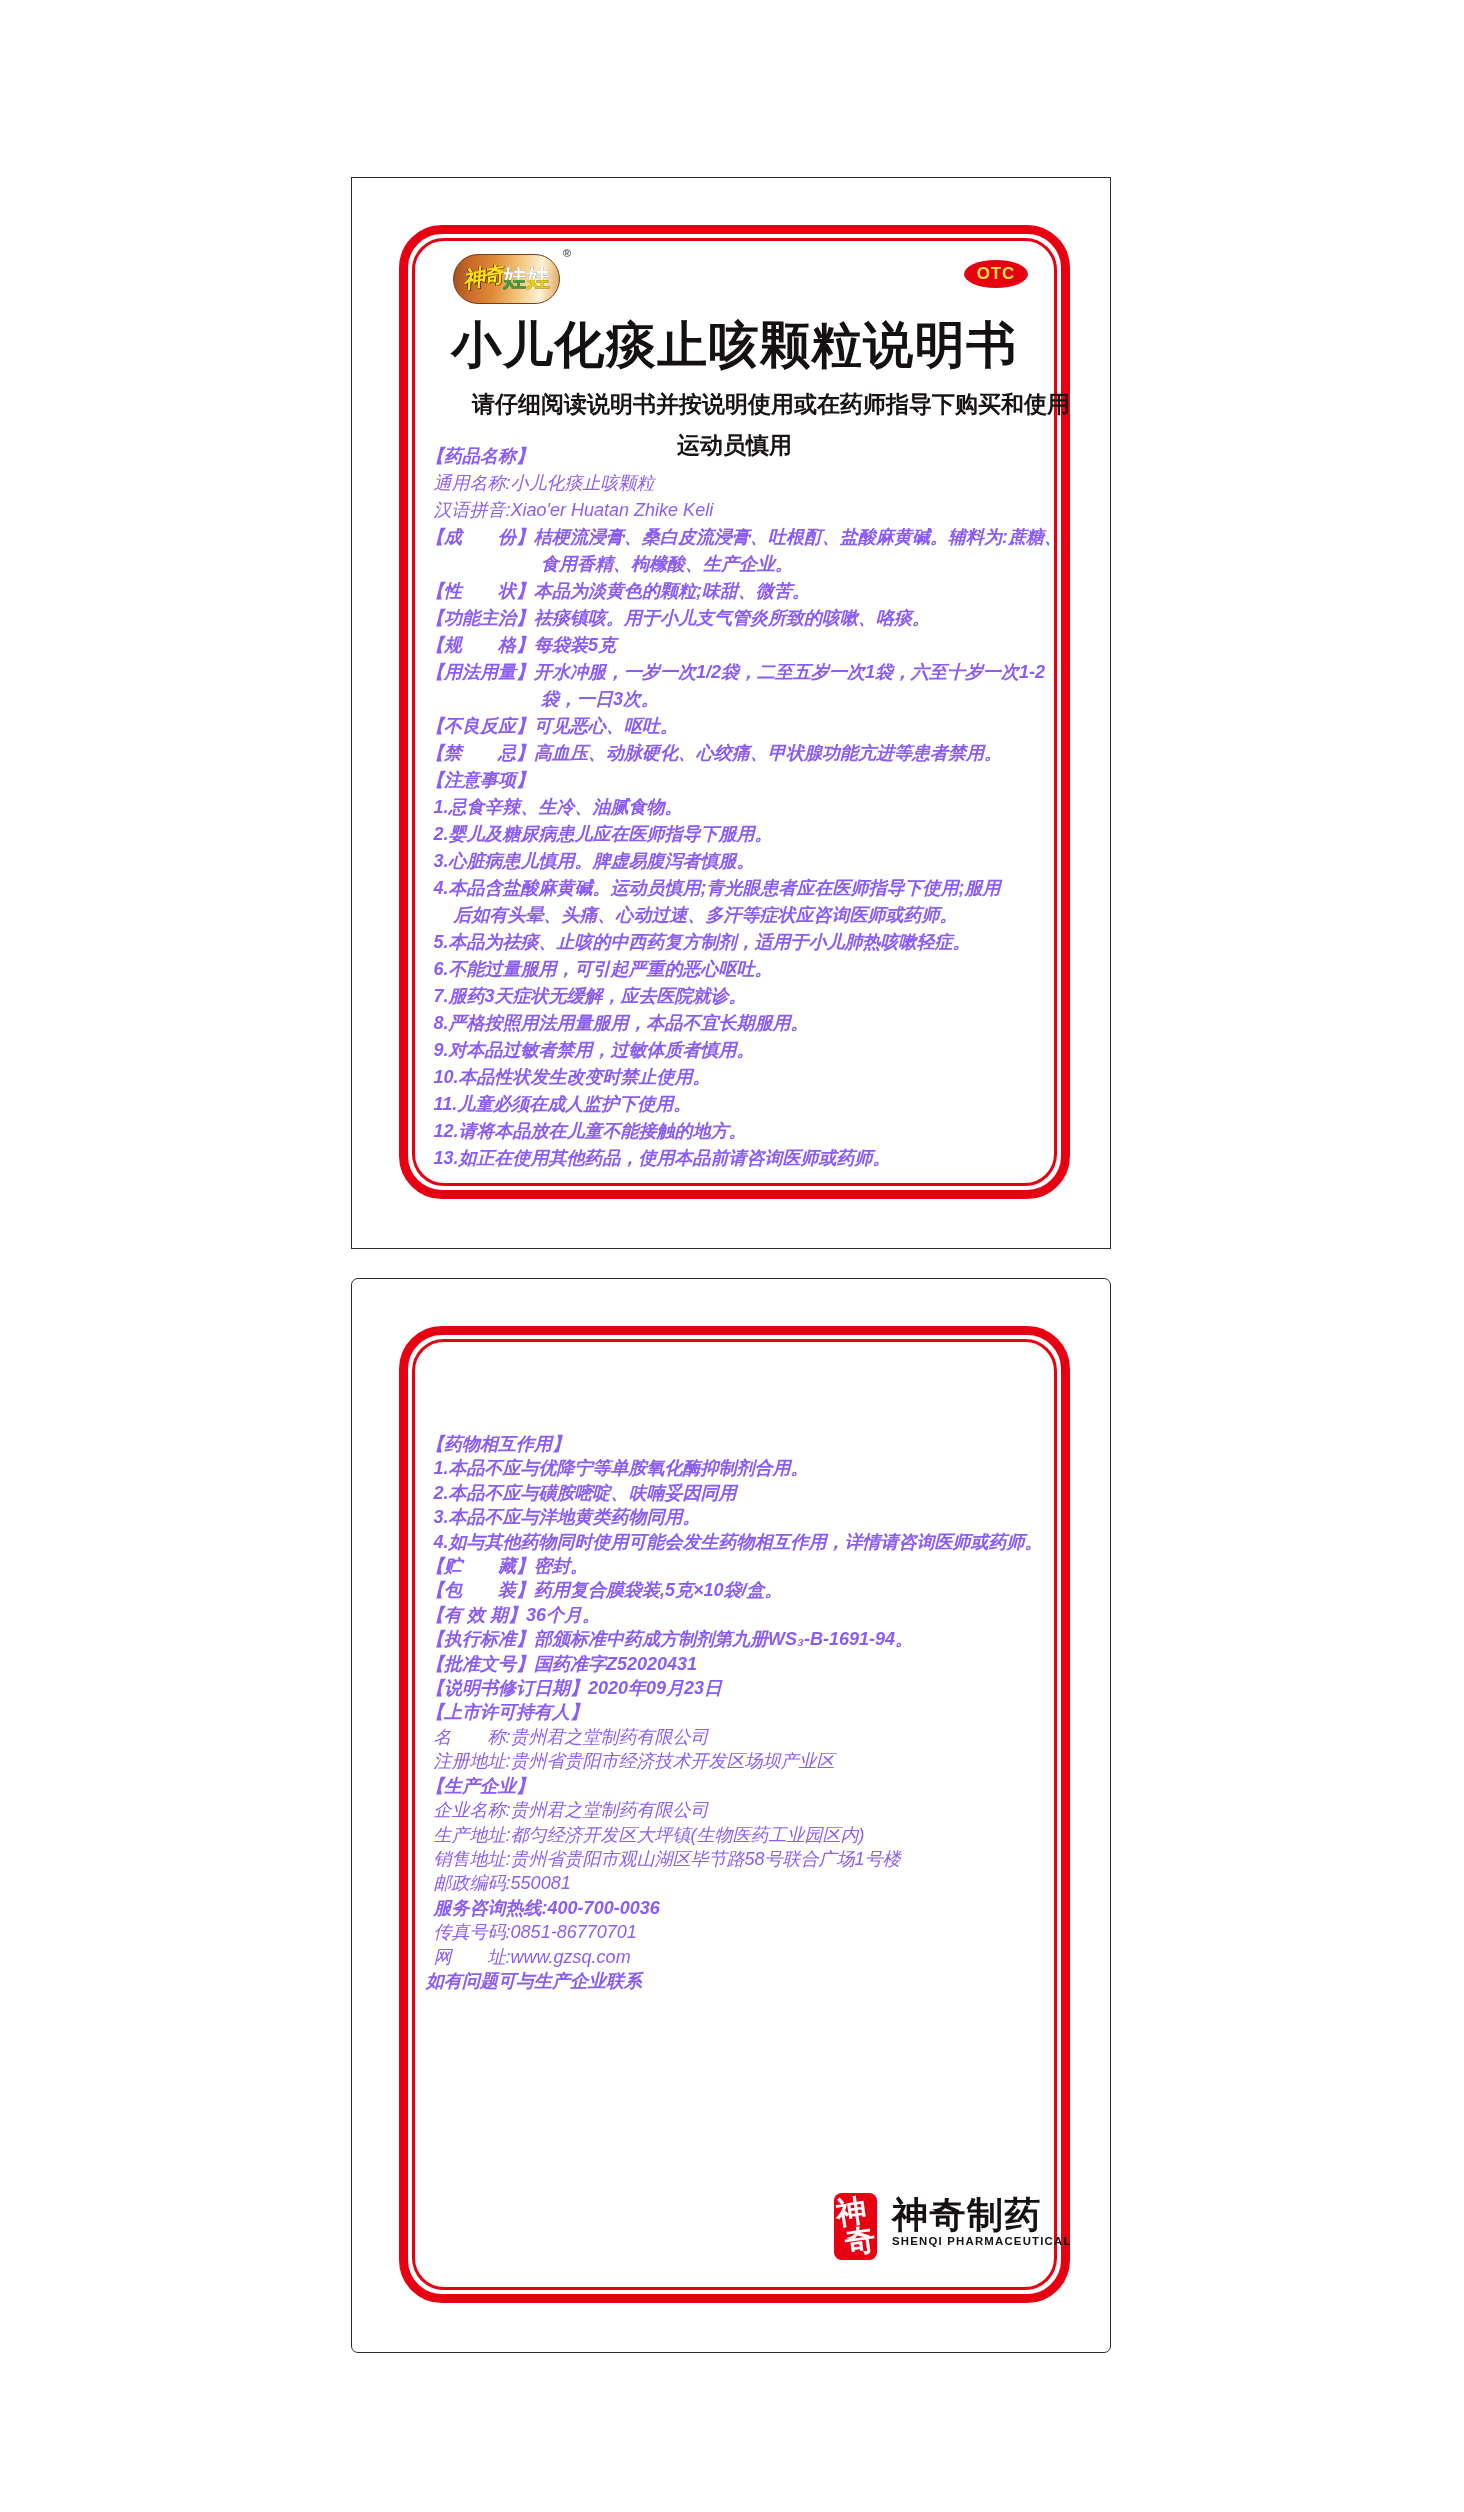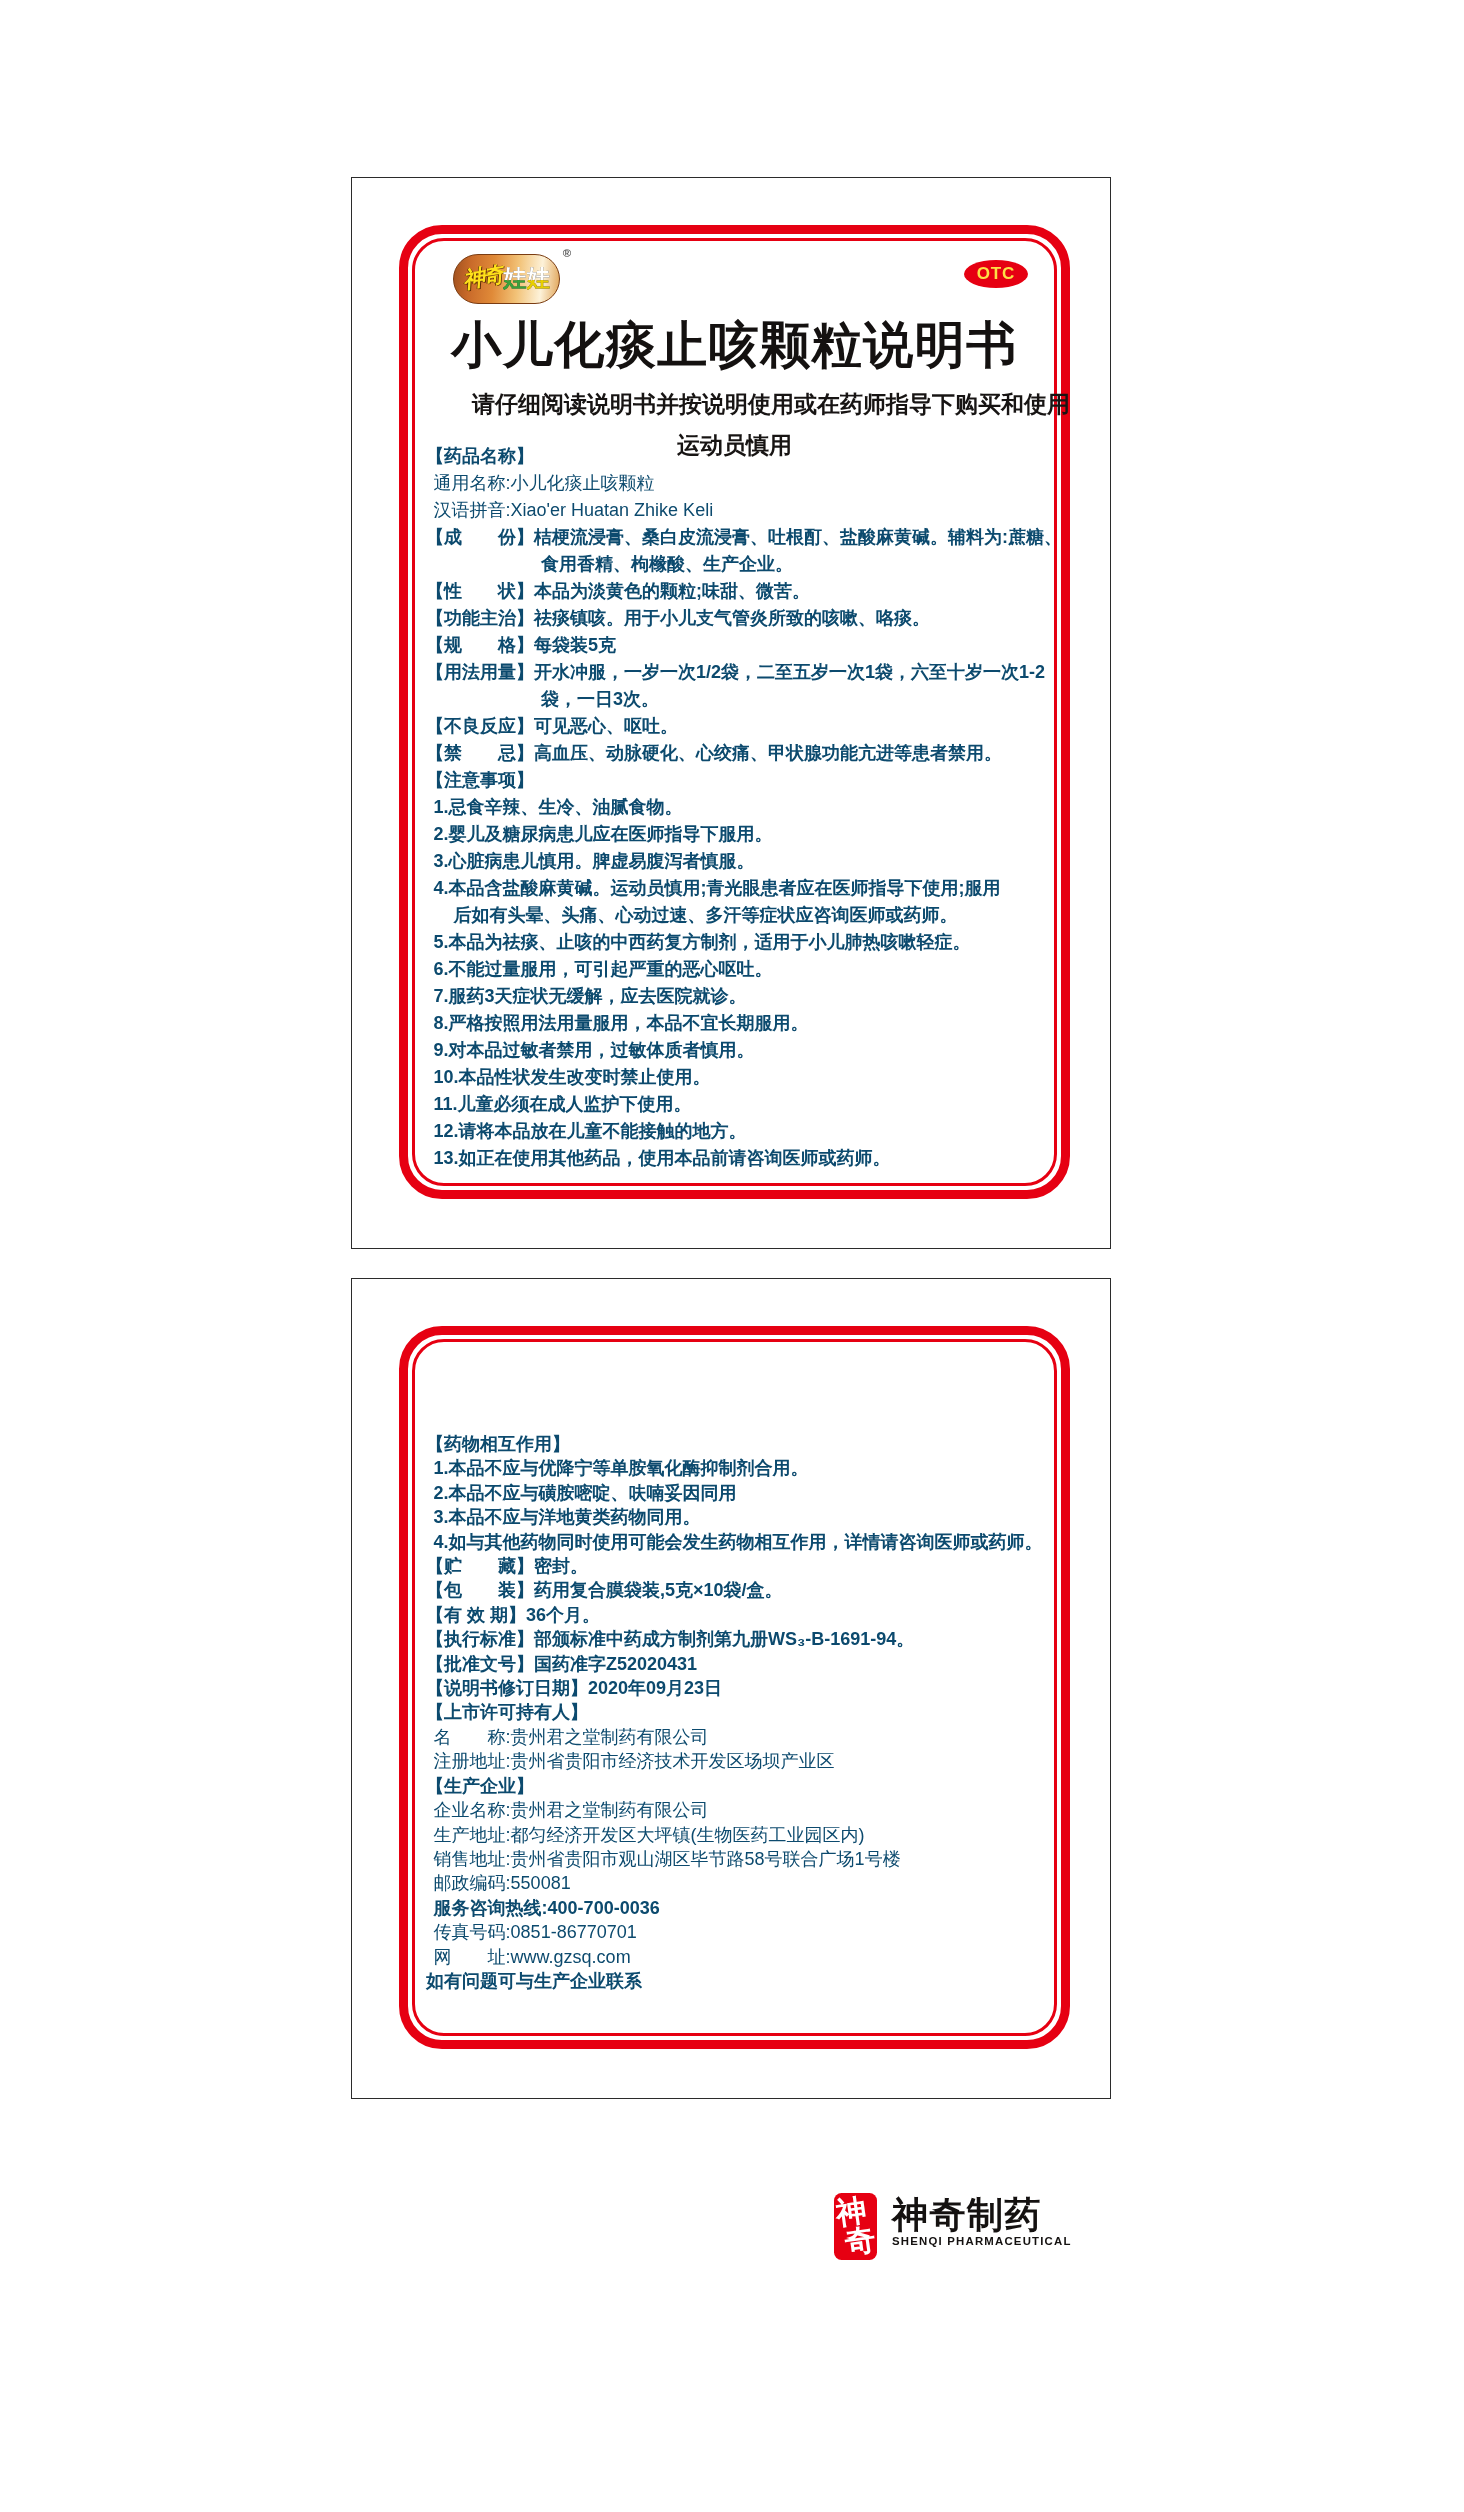--- a/index.html
+++ b/index.html
@@ -7,21 +7,21 @@
   html,body { margin:0; padding:0; }
   body {
     width:1464px; height:2512px; position:relative; background:#ffffff;
     font-family:"Liberation Sans", sans-serif; color:var(--ink);
   }
   .panel {
     position:absolute; left:351px; width:760px; background:#fff;
     border:1.5px solid #2b2b2b;
   }
   #panel1 { top:177px;  height:1072px; }
-  #panel2 { top:1278px; height:821px; }
+  #panel2 { top:1278px; height:1075px;border-radius:7px; }
 
   .redbox {
     position:absolute; left:47px; right:40px; top:47px; bottom:49px;
     border:9.2px solid var(--red); border-radius:43px;
   }
   .redinner { position:absolute; inset:3.8px; border:3.1px solid var(--red); border-radius:32px; }
 
   
   .brand {
     position:absolute; left:101px; top:76px; width:107px; height:50px;
@@ -56,21 +56,21 @@
     position:absolute; top:133px; left:47px; right:40px; text-align:center;
     font-family:"DejaVu Serif","Liberation Serif",serif;
     font-weight:700; font-size:50px; line-height:67px; letter-spacing:1.5px; color:#141110;
   }
   .subtitle { position:absolute; top:211px; left:47px; right:40px; text-align:right; font-size:23px; font-weight:700; }
   .warning  { position:absolute; top:252px; left:47px; right:40px; text-align:center; font-size:23px; font-weight:700; }
 
   .textcol { position:absolute; left:74px; width:642px; }
   #body1 { top:265px; }
   #body2 { top:153px; }
-  .ln { font-size:18px; font-weight:600; color:#0c4a6e; }
+  .ln { font-size:18px; font-weight:600; color:#8b5cf6;font-style:italic; }
   #body1 .ln { line-height:27px; }
   #body2 .ln { line-height:24.4px; }
   .ln.s  { padding-left:7.6px; font-weight:500; }
   .ln.n  { padding-left:7.6px; }
   .ln.c6 { padding-left:115px; }
   .ln.c1 { padding-left:27.5px; }
   .ln.bd { font-weight:800; }
 
   
   .seal {

